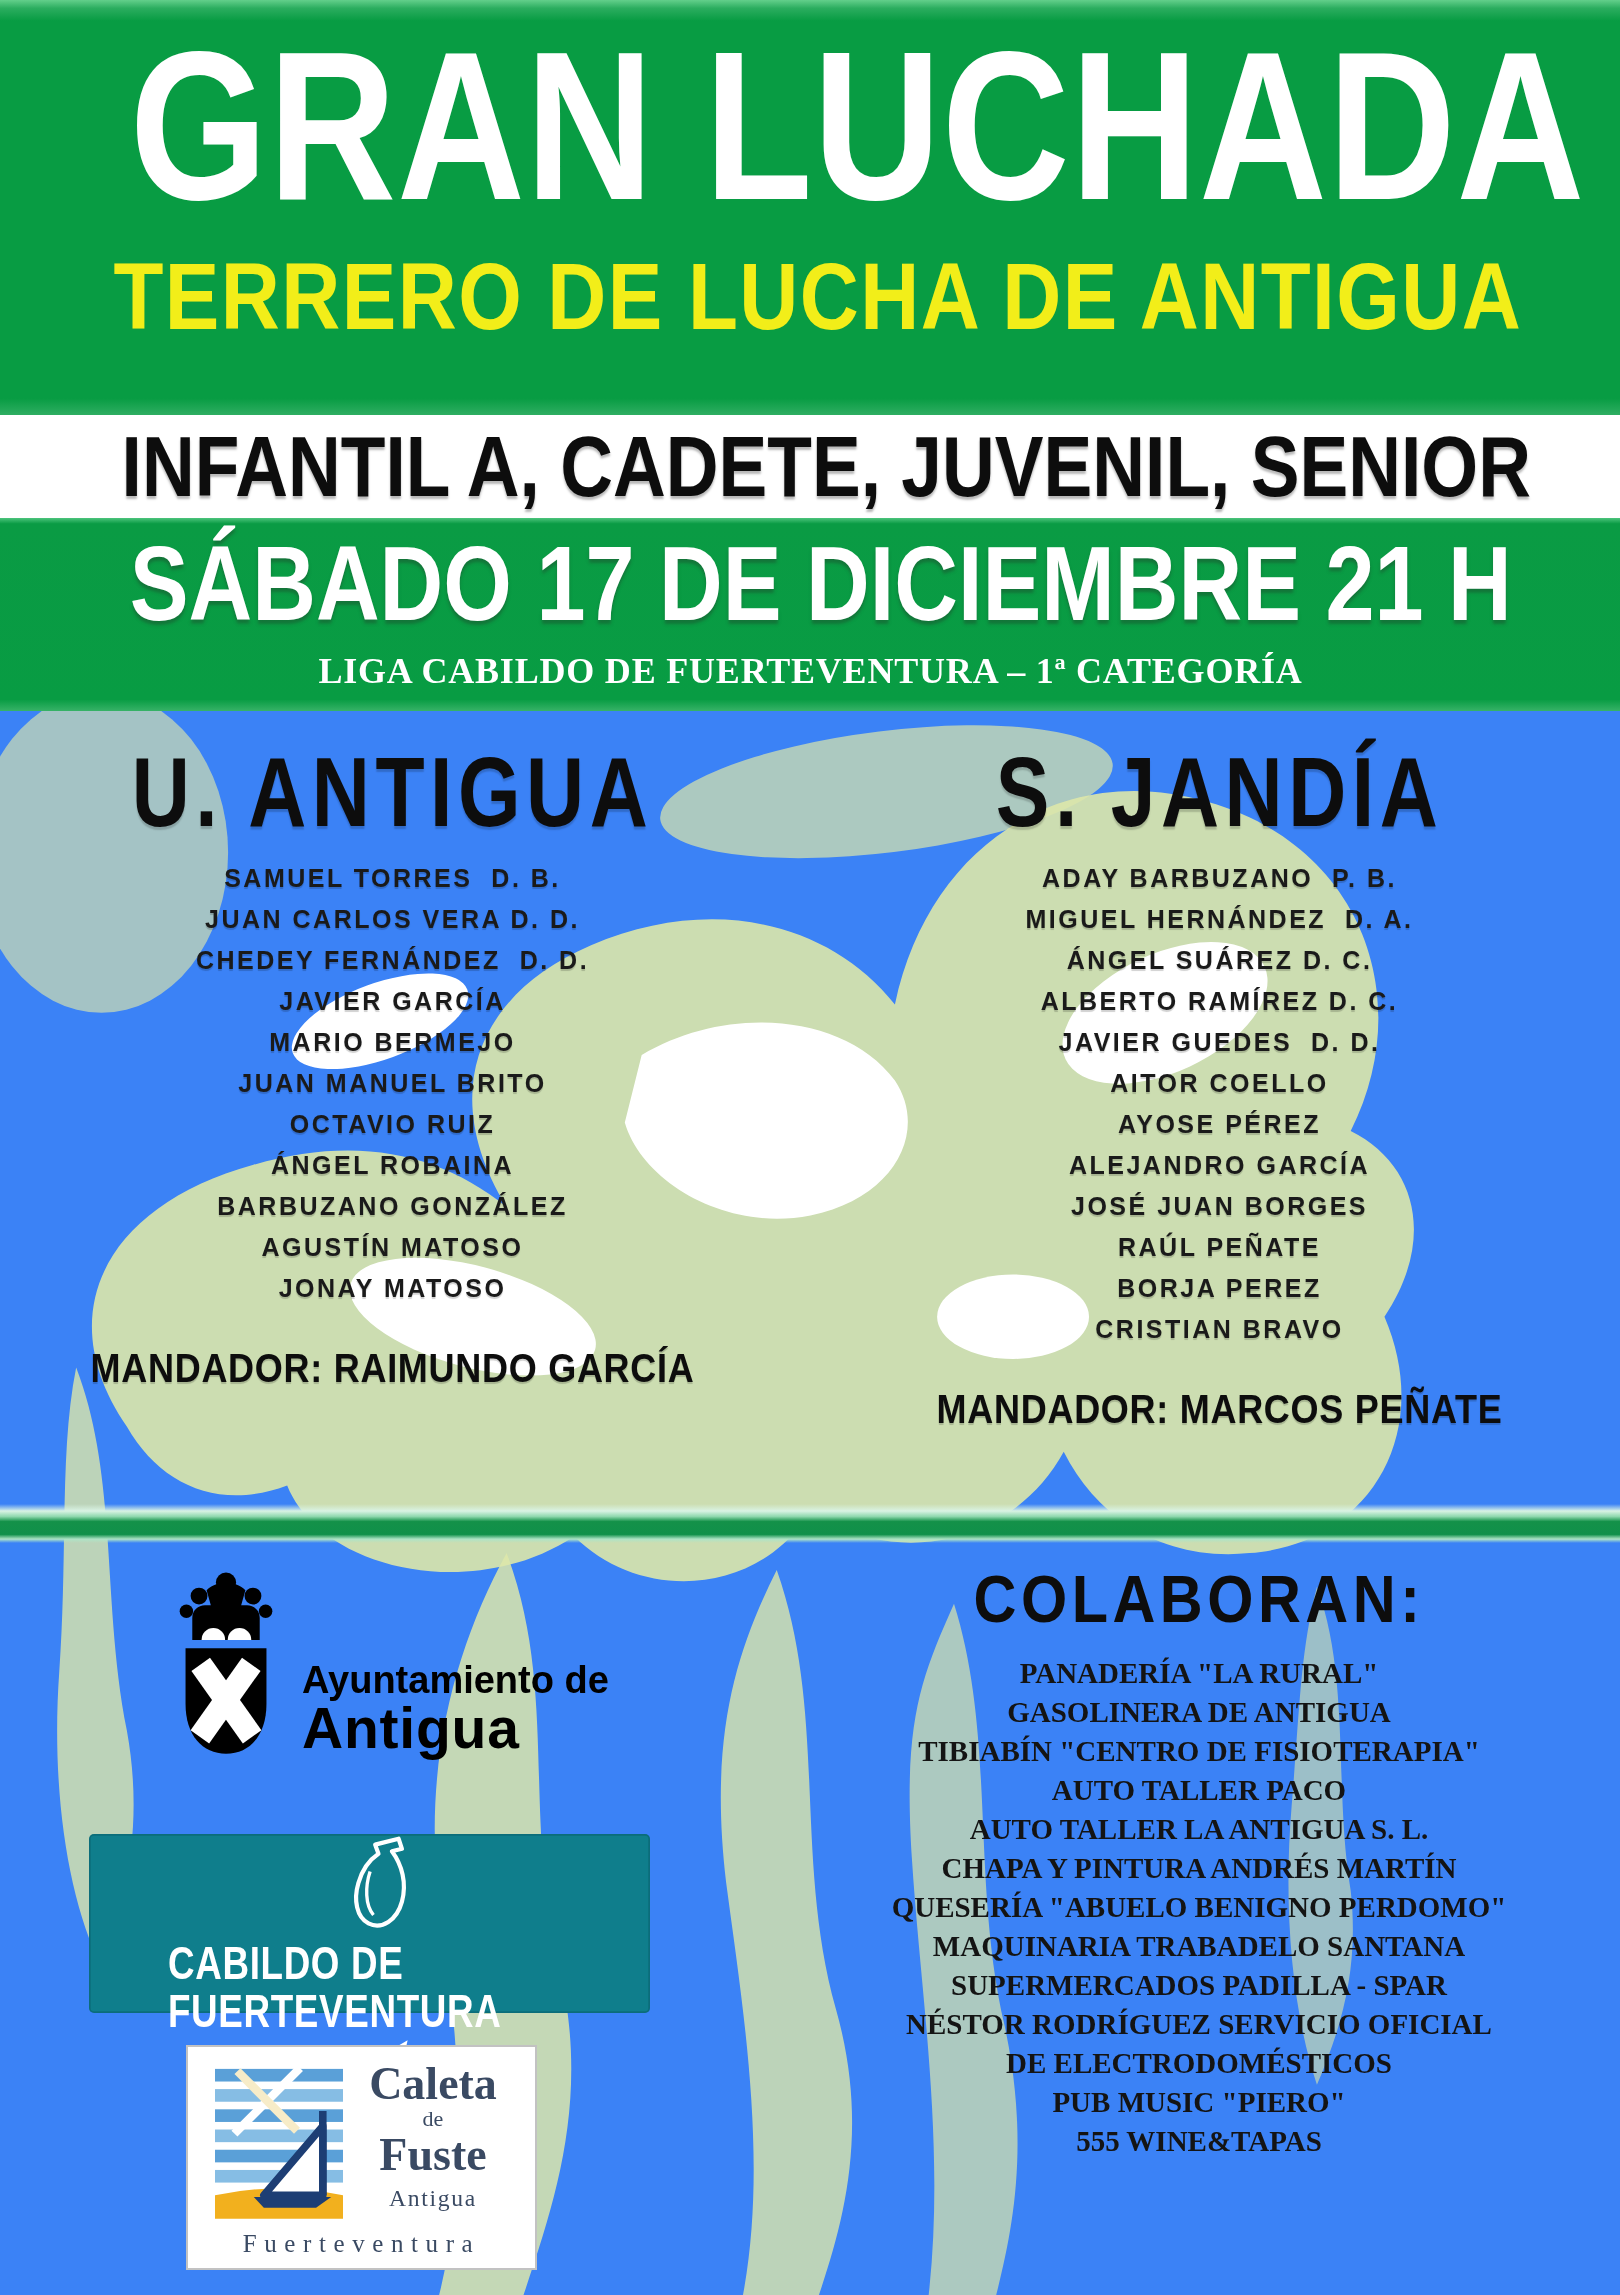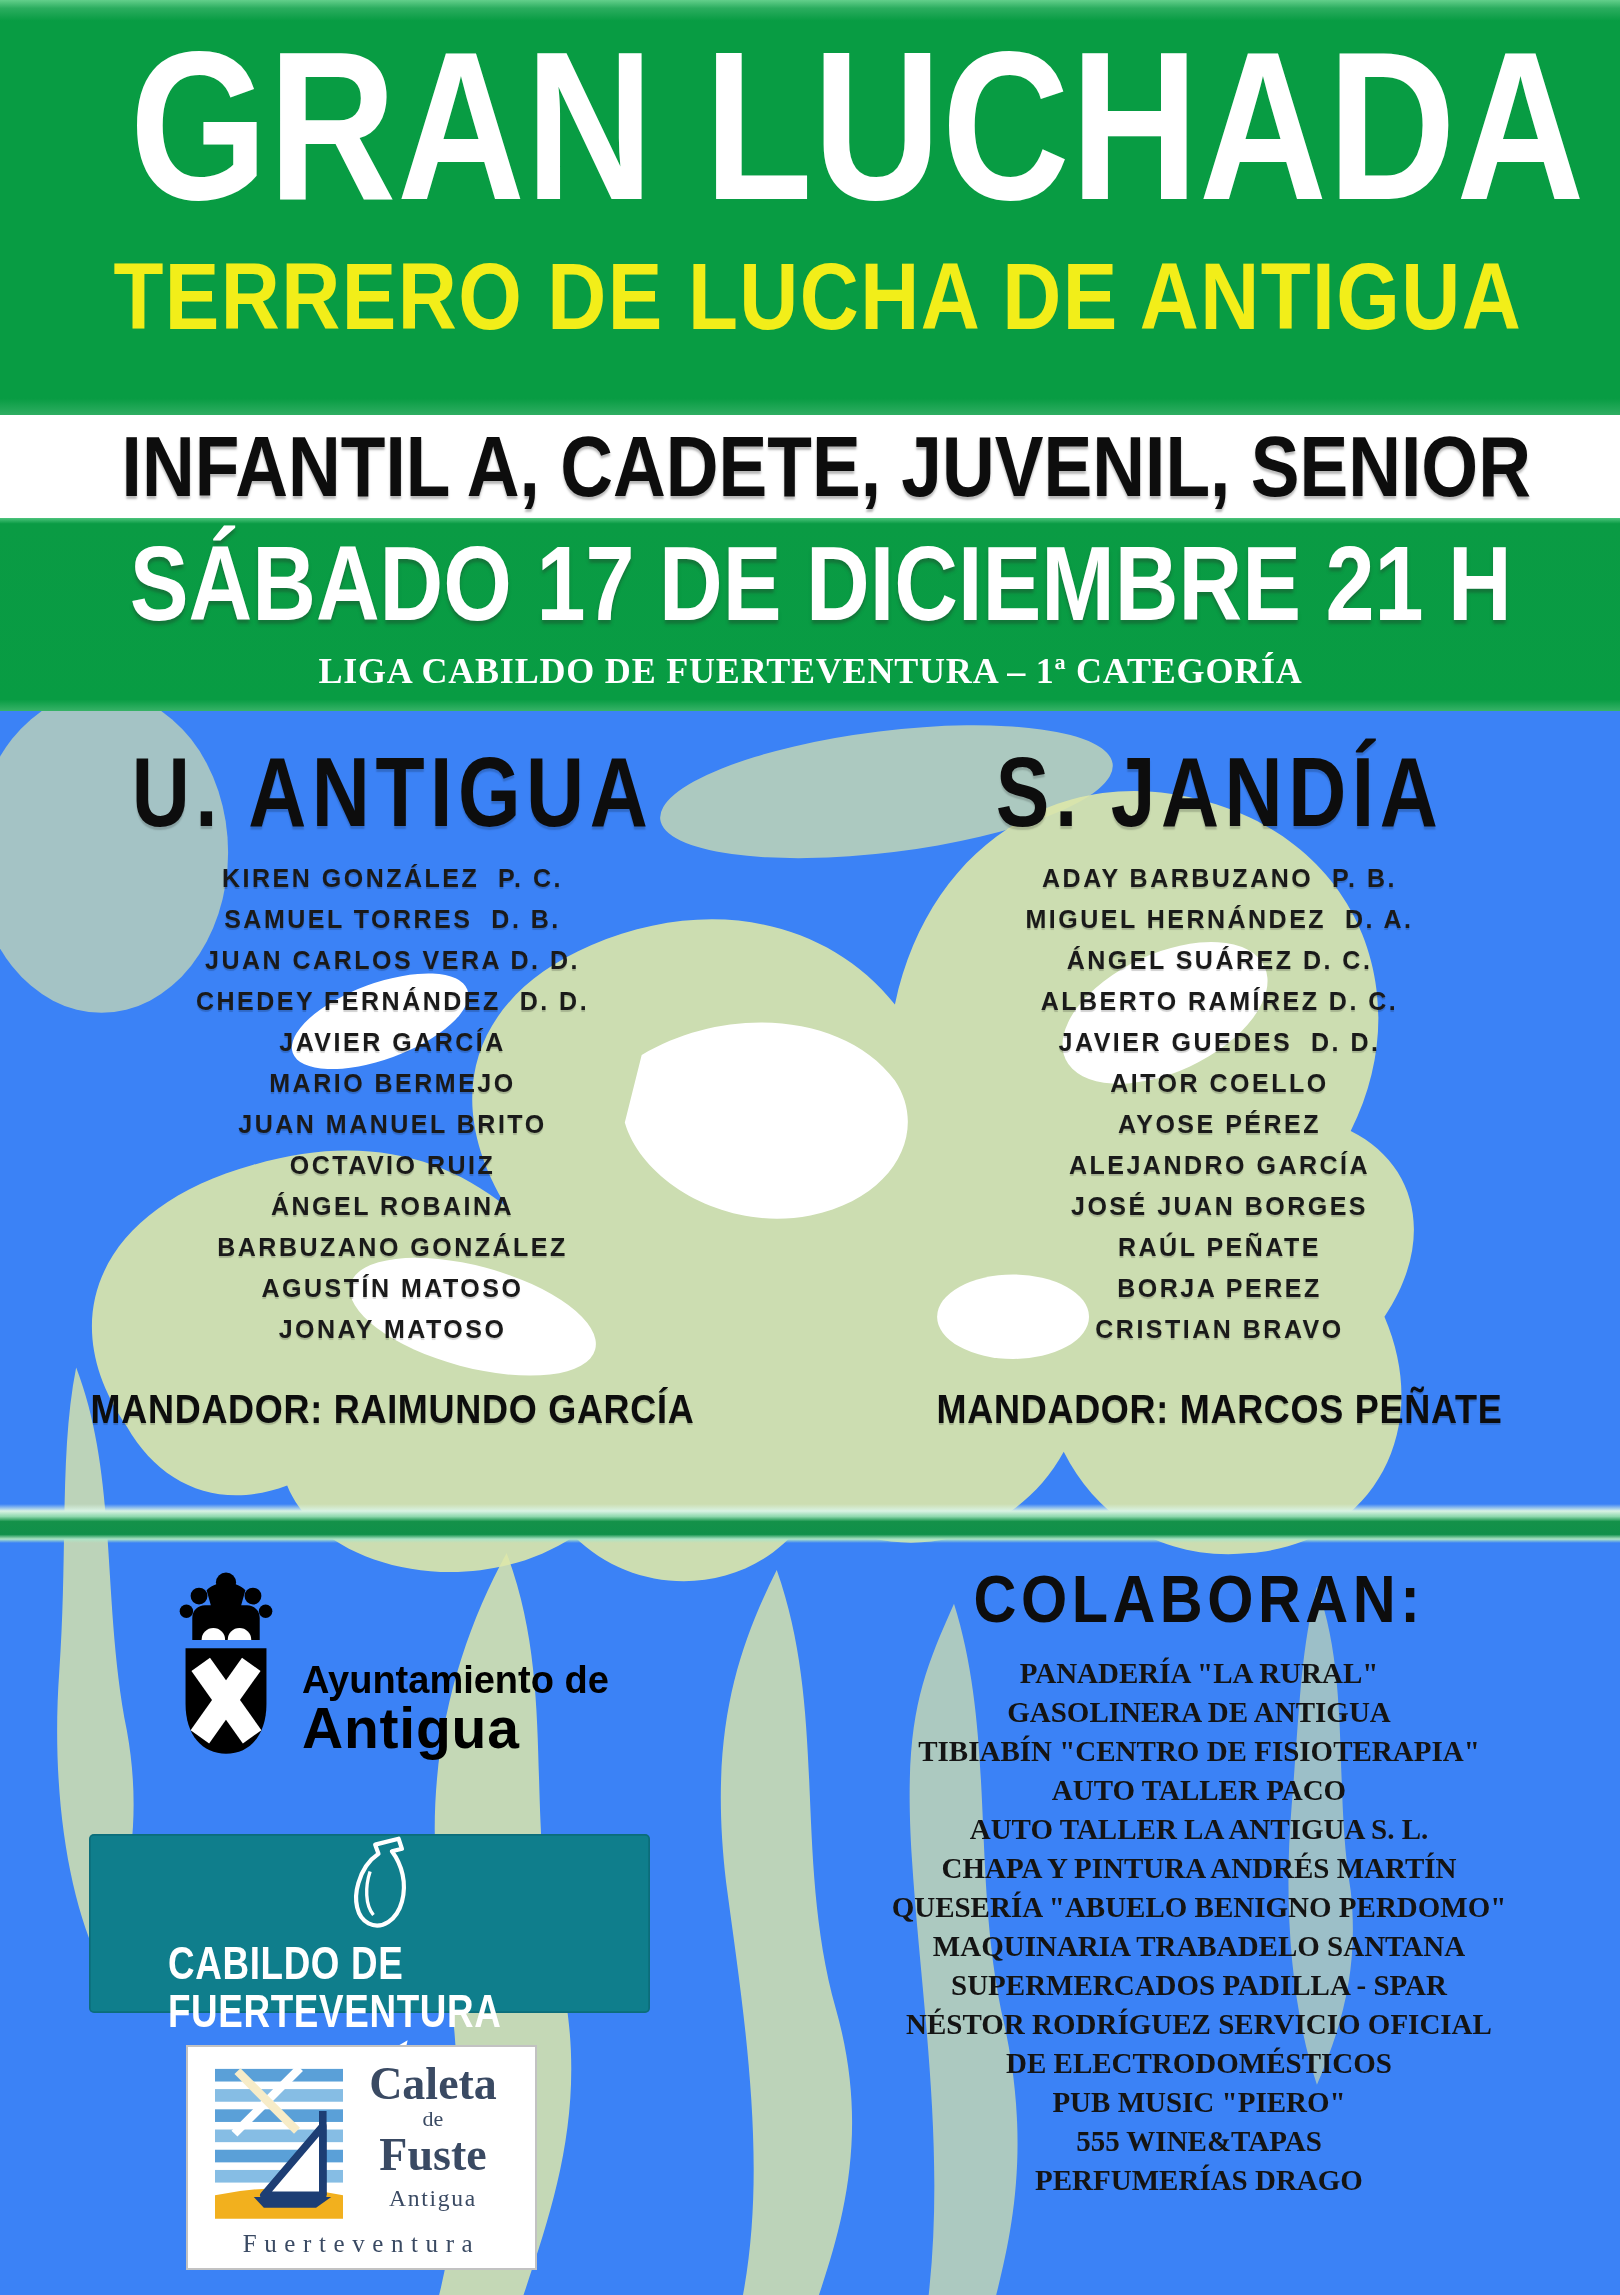--- a/index.html
+++ b/index.html
@@ -129,21 +129,20 @@
   </div>
 
   <div class="band band-date">
     <div class="sabado">SÁBADO 17 DE DICIEMBRE 21 H</div>
     <div class="liga">LIGA CABILDO DE FUERTEVENTURA – 1ª CATEGORÍA</div>
   </div>
 
   <section class="team team-left">
     <h2 class="team-name">U. ANTIGUA</h2>
     <ul class="roster">
-      <li>KIREN GONZÁLEZ  P. C.</li>
       <li>SAMUEL TORRES  D. B.</li>
       <li>JUAN CARLOS VERA D. D.</li>
       <li>CHEDEY FERNÁNDEZ  D. D.</li>
       <li>JAVIER GARCÍA</li>
       <li>MARIO BERMEJO</li>
       <li>JUAN MANUEL BRITO</li>
       <li>OCTAVIO RUIZ</li>
       <li>ÁNGEL ROBAINA</li>
       <li>BARBUZANO GONZÁLEZ</li>
       <li>AGUSTÍN MATOSO</li>
@@ -205,21 +204,20 @@
       <li>AUTO TALLER PACO</li>
       <li>AUTO TALLER LA ANTIGUA S. L.</li>
       <li>CHAPA Y PINTURA ANDRÉS MARTÍN</li>
       <li>QUESERÍA "ABUELO BENIGNO PERDOMO"</li>
       <li>MAQUINARIA TRABADELO SANTANA</li>
       <li>SUPERMERCADOS PADILLA - SPAR</li>
       <li>NÉSTOR RODRÍGUEZ SERVICIO OFICIAL</li>
       <li>DE ELECTRODOMÉSTICOS</li>
       <li>PUB MUSIC "PIERO"</li>
       <li>555 WINE&amp;TAPAS</li>
-      <li>PERFUMERÍAS DRAGO</li>
     </ul>
   </section>
 
   <div class="logo-cabildo">
     <svg class="cabildo-crest" width="62" height="105" viewBox="0 0 74 124" aria-hidden="true">
       <path d="M30,12 L58,5 L62,17 L50,20 C62,36 68,58 62,80 C56,102 38,114 22,106
                C8,99 4,78 10,58 C14,44 22,31 34,23 L30,12 Z" fill="none" stroke="#ffffff" stroke-width="5" stroke-linejoin="round"></path>
       <path d="M24,44 C18,62 18,84 28,96" fill="none" stroke="#ffffff" stroke-width="4"></path>
     </svg>
     <div class="cabildo-lines">

